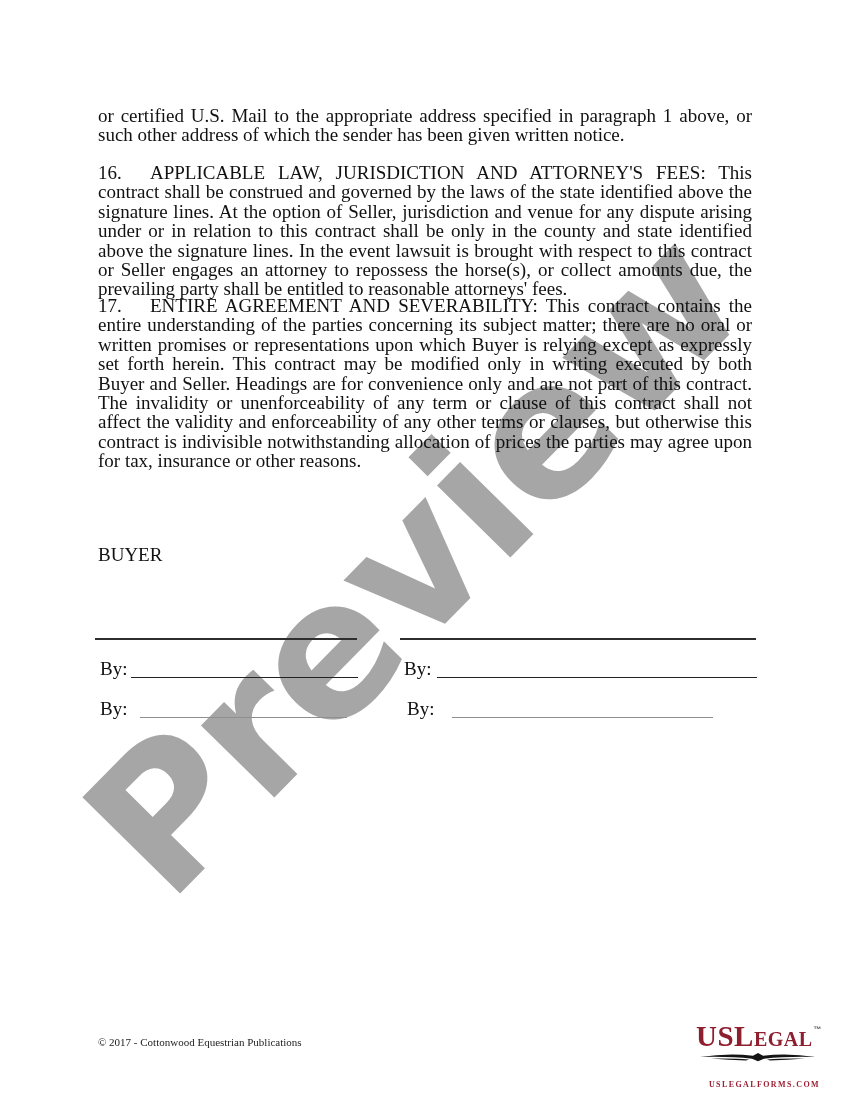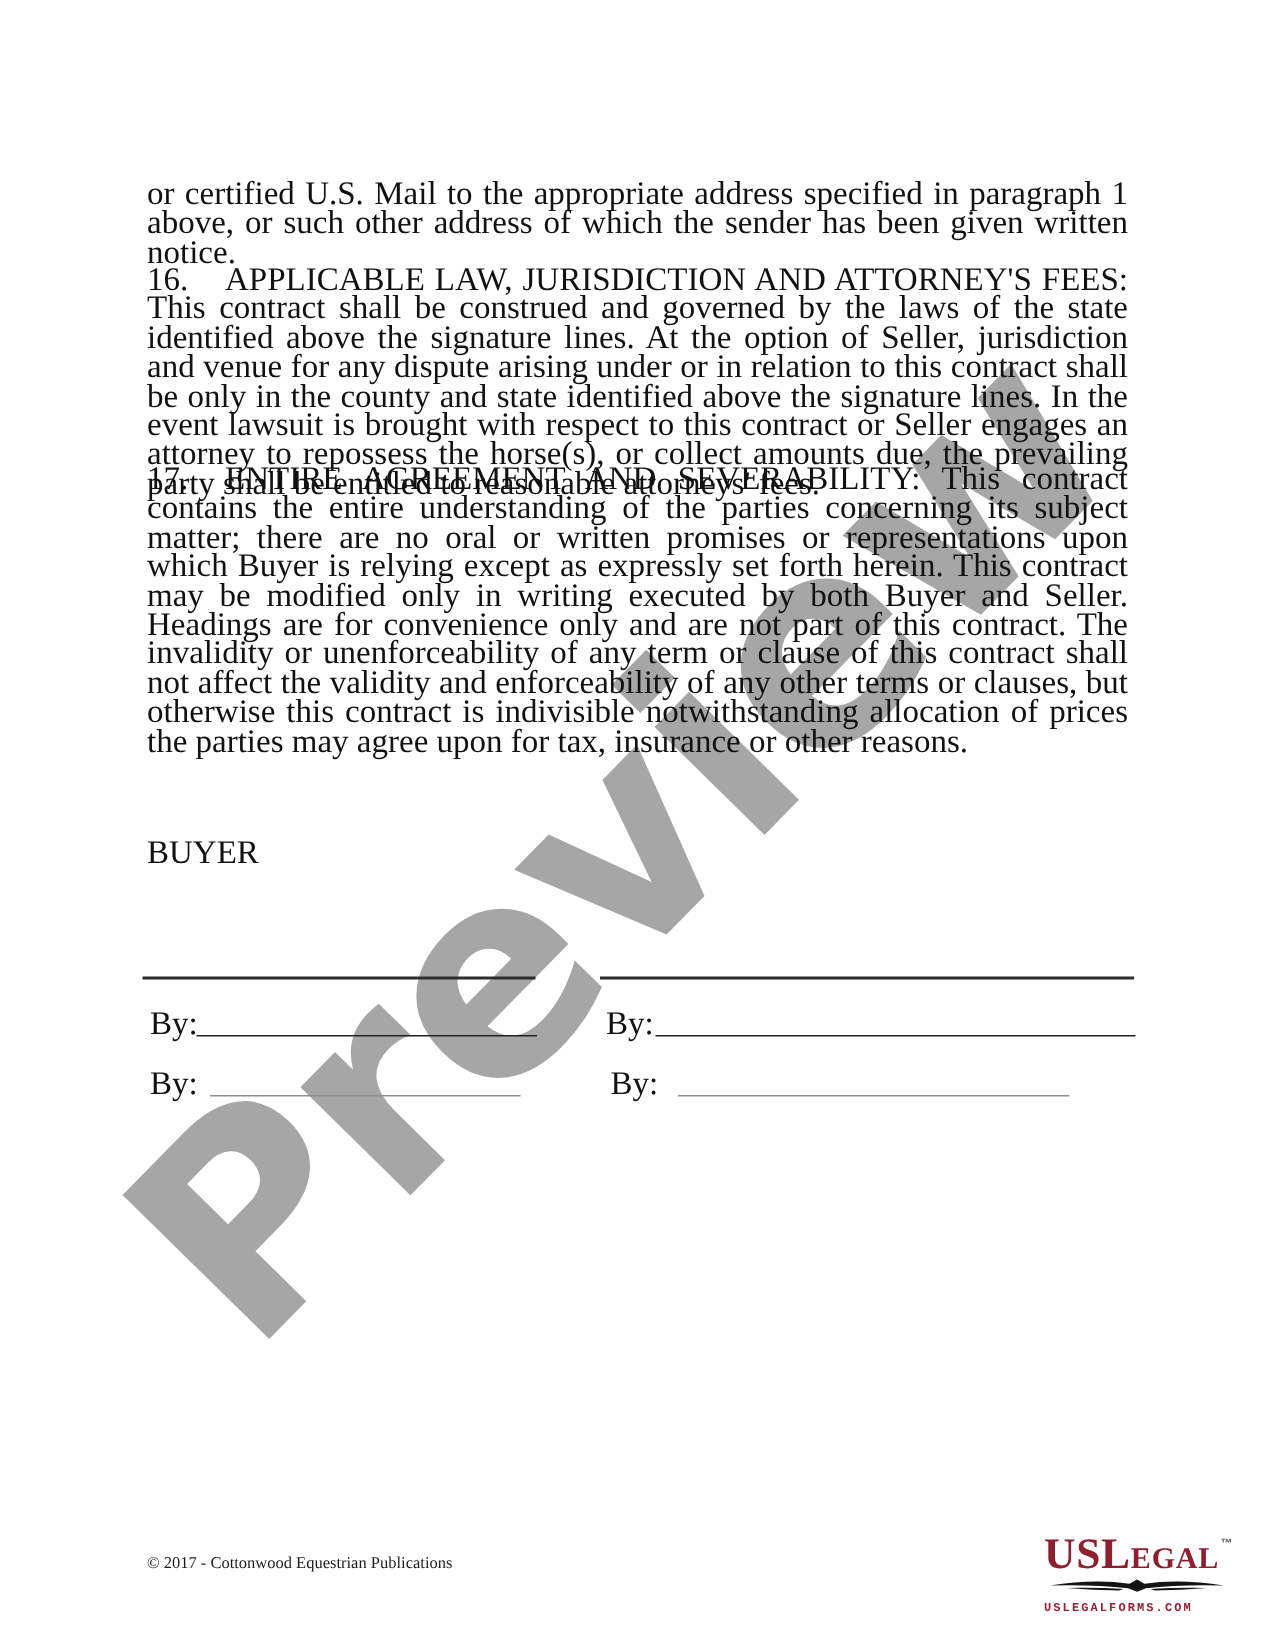--- a/index.html
+++ b/index.html
@@ -23,25 +23,25 @@
     font-size: 188px;
     letter-spacing: -2px;
     color: #a6a6a6;
     white-space: nowrap;
     z-index: 1;
     user-select: none;
   }
   .content {
     position: absolute;
     left: 98px;
-    top: 17px;
+    top: 4px;
     width: 654px;
     height: 874px;
     z-index: 2;
-    font-size: 22px;
+    font-size: 19px;
     line-height: 19.4px;
   }
   .para {
     position: absolute;
     margin: 0;
     width: 654px;
     text-align: justify;
   }
   .pnum { display: inline-block; width: 52px; }
   .dated { position: absolute; top: 484px; left: 0; white-space: nowrap; }
@@ -74,21 +74,21 @@
     font-family: "Liberation Serif", serif;
     font-size: 11px;
     color: #1c1c1c;
   }
   .logo {
     position: absolute;
     left: 696px;
     top: 1022px;
     width: 124px;
     z-index: 2;
-    text-align: left;
+    text-align: right;
     line-height: 1;
   }
   .logo-brand {
     font-family: "Liberation Serif", serif;
     font-weight: bold;
     font-variant: small-caps;
     font-size: 29px;
     color: #8e1f2f;
     letter-spacing: 0.5px;
     white-space: nowrap;
@@ -97,22 +97,22 @@
     font-family: "Liberation Sans", sans-serif;
     font-variant: normal;
     font-weight: bold;
     font-size: 8px;
     color: #555555;
     vertical-align: 14px;
     margin-left: 1px;
   }
   .logo-wings { display: block; margin: 1px auto 0 auto; }
   .logo-url {
-    margin-top: 7px;
-    font-family: Liberation Mono, monospace;
+    margin-top: 19px;
+    font-family: Liberation Serif, serif;
     font-weight: bold;
     font-size: 8px;
     letter-spacing: 1.4px;
     color: #9b2033;
     white-space: nowrap;
   }
 </style>
 </head>
 <body>
 

